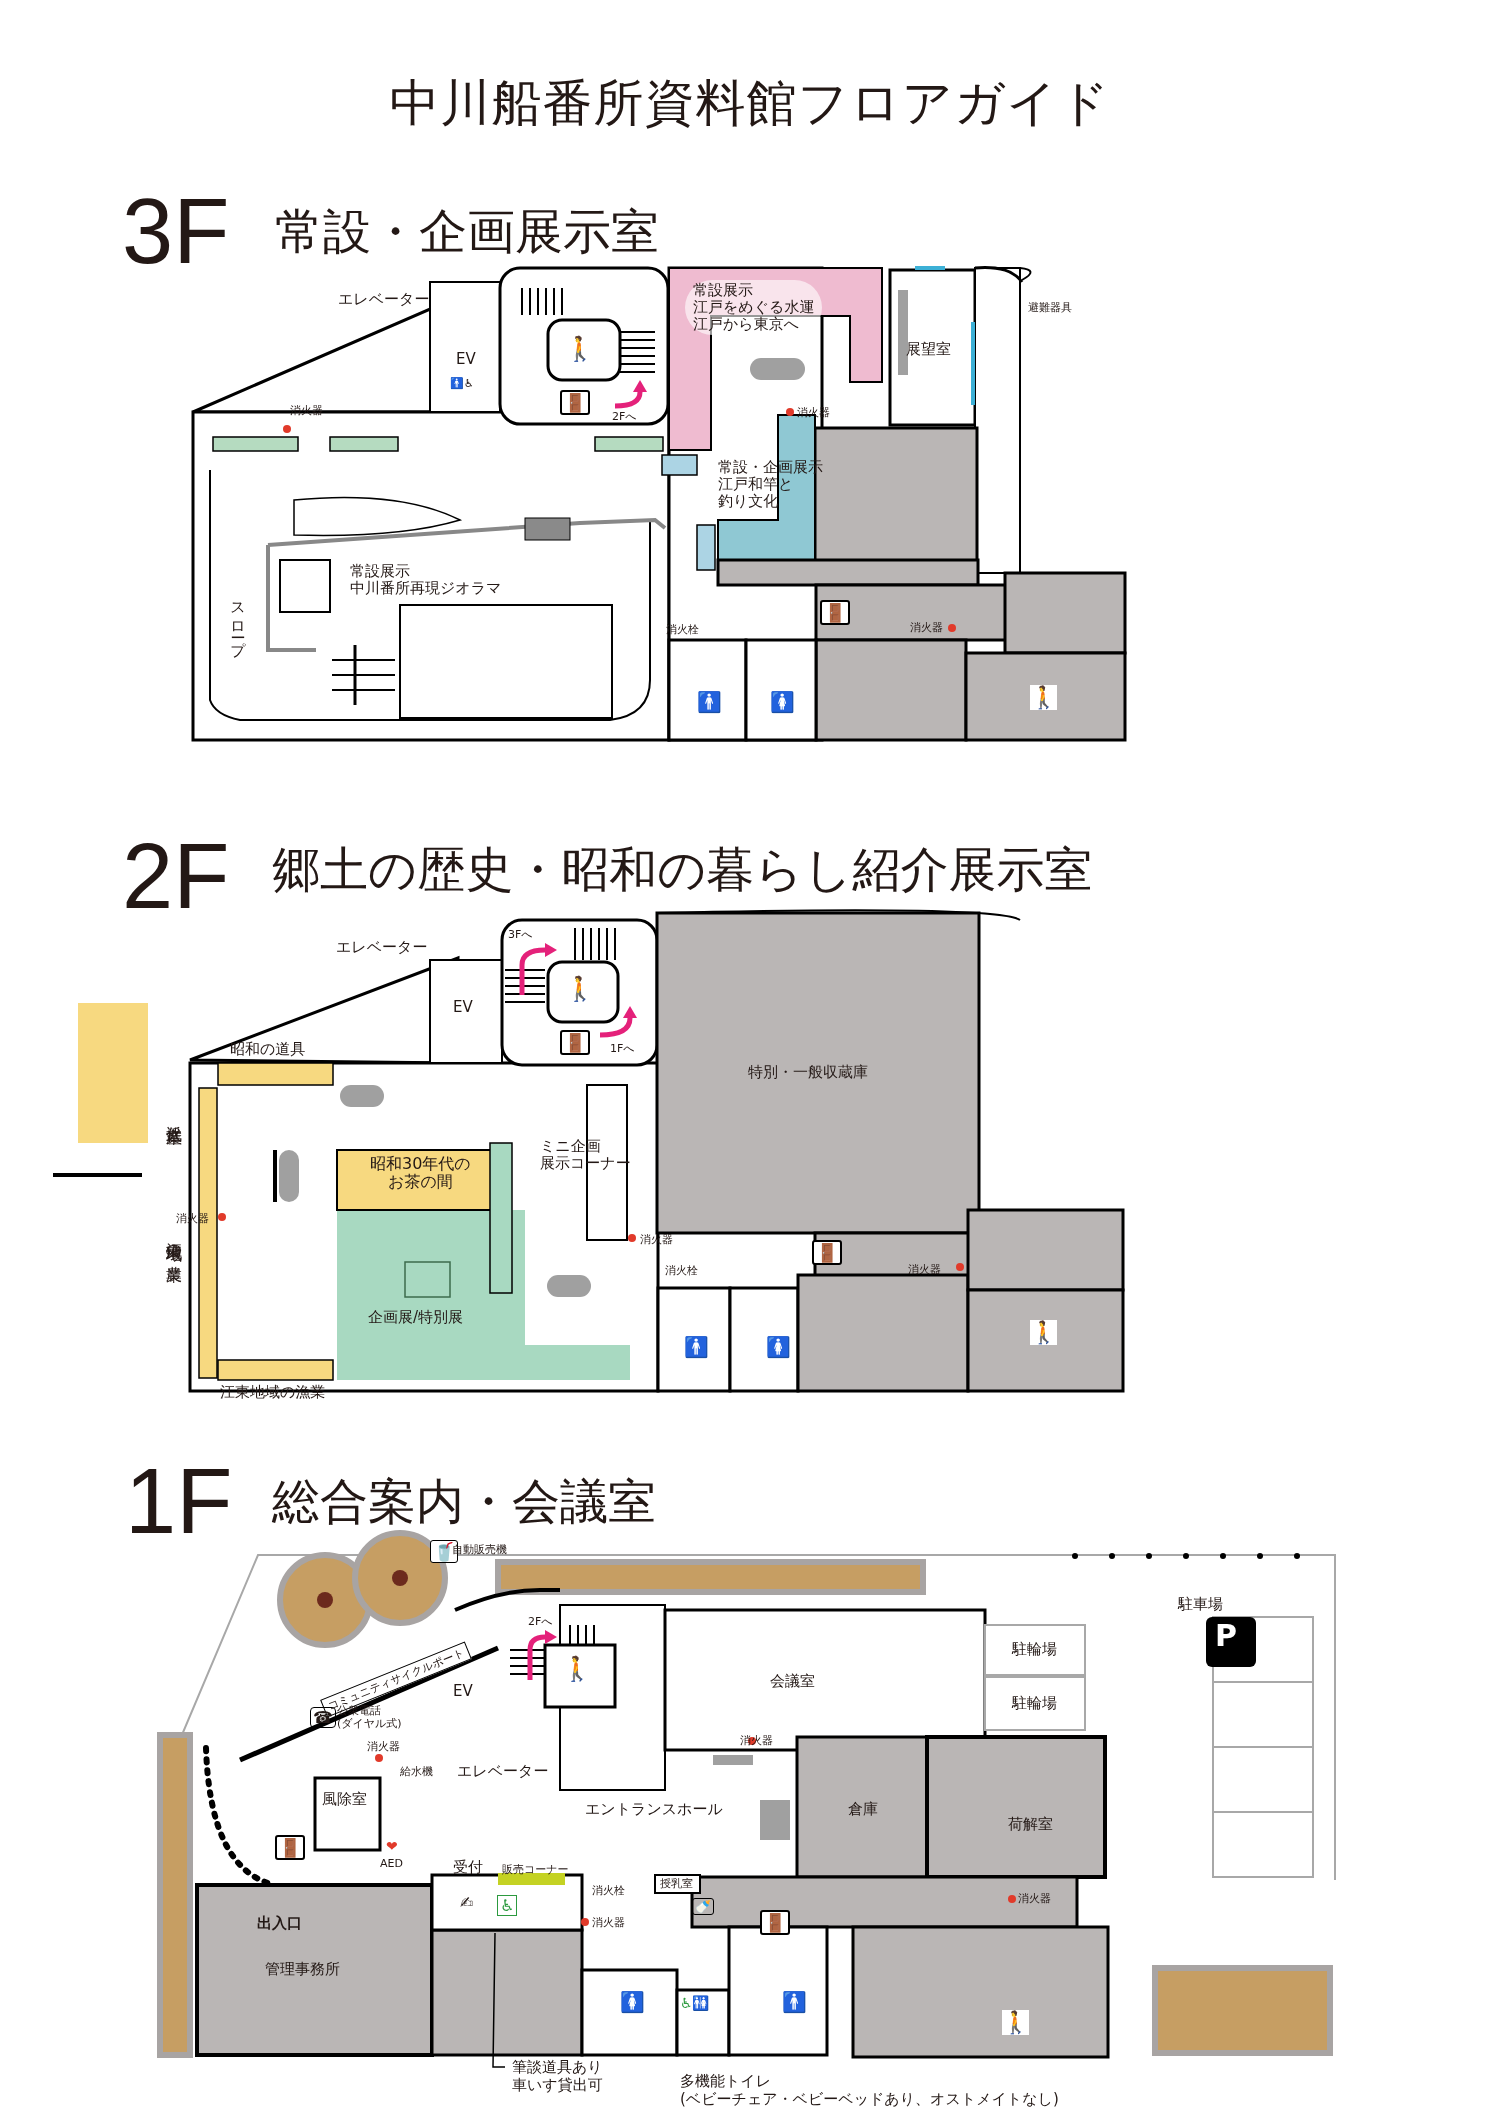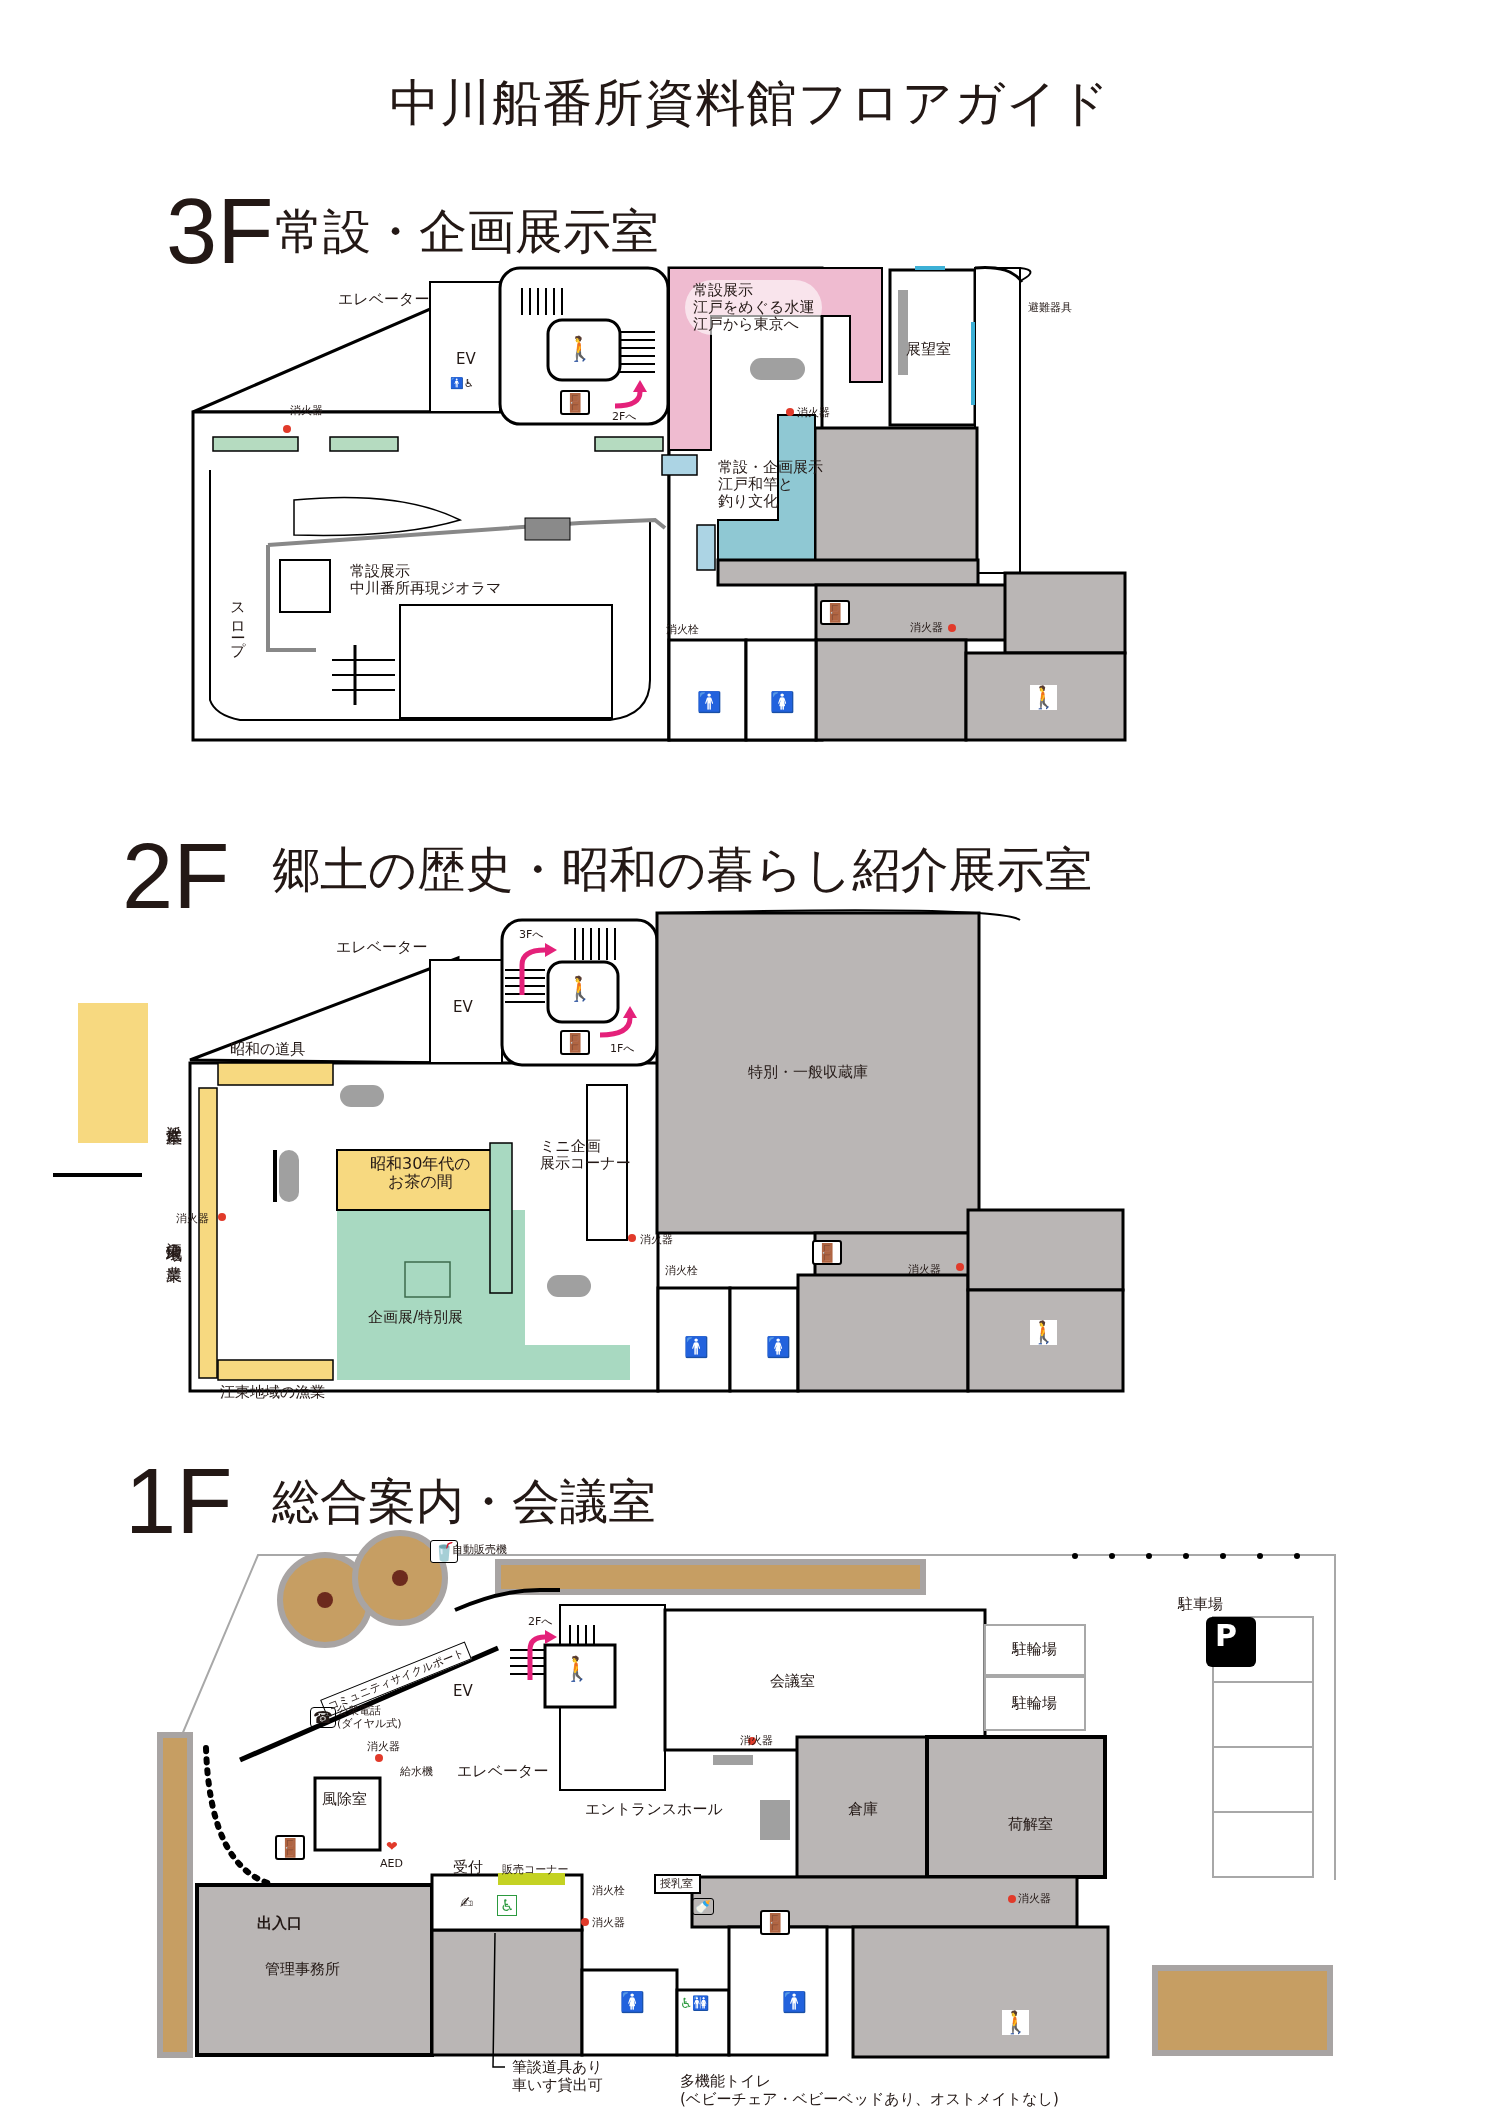--- a/index.html
+++ b/index.html
@@ -12,21 +12,21 @@
   .lbl{position:absolute;font-size:15px;white-space:nowrap;}
   .lbl-sm{position:absolute;font-size:11px;white-space:nowrap;}
   .vert{writing-mode:vertical-rl;font-size:17px;position:absolute;letter-spacing:1px;}
   .pill{background:rgba(255,255,255,0.6);border-radius:30px;padding:2px 8px;}
 </style>
 </head>
 <body>
 
 <div class="abs title">中川船番所資料館フロアガイド</div>
 
-<div class="abs floor-num" style="left:122px;top:185px;margin-left:44px;">3F</div>
+<div class="abs floor-num" style="left:122px;top:185px;">3F</div>
 <div class="abs floor-title" style="left:275px;top:200px;">常設・企画展示室</div>
 
 <svg width="1500" height="2123">
 
   <g stroke="#000" stroke-width="3" fill="none">
 
     <polygon points="193,412 460,296 460,412" fill="#fff"></polygon>
     <rect x="193" y="412" width="476" height="328" fill="#fff"></rect>
 
     <rect x="430" y="282" width="70" height="130" fill="#fff" stroke-width="2"></rect>
@@ -277,21 +277,21 @@
 <div class="lbl" style="left:560px;top:390px;font-size:18px;border:2px solid #000;border-radius:3px;padding:0 2px;">🚪</div>
 <div class="lbl" style="left:820px;top:600px;font-size:18px;border:2px solid #000;border-radius:3px;padding:0 2px;background:#fff;">🚪</div>
 <div class="lbl" style="left:1030px;top:685px;font-size:22px;background:#fff;">🚶</div>
 <div class="lbl-sm" style="left:450px;top:377px;">🚹♿</div>
 
 <div class="abs floor-num" style="left:122px;top:830px;">2F</div>
 <div class="abs floor-title" style="left:272px;top:838px;">郷土の歴史・昭和の暮らし紹介展示室</div>
 
 <div class="lbl" style="left:336px;top:938px;">エレベーター</div>
 <div class="lbl" style="left:453px;top:998px;">EV</div>
-<div class="lbl-sm" style="left:519px;top:927px;">3Fへ</div>
+<div class="lbl-sm" style="left:508px;top:927px;">3Fへ</div>
 <div class="lbl-sm" style="left:610px;top:1041px;">1Fへ</div>
 <div class="lbl" style="left:230px;top:1040px;text-align:center;">昭和の道具</div>
 <div class="vert" style="left:163px;top:1113px;font-size:16px;">近代産業</div>
 <div class="vert" style="left:163px;top:1230px;font-size:16px;">江東地域の農業</div>
 <div class="lbl-sm" style="left:176px;top:1211px;">消火器</div>
 <div class="lbl" style="left:220px;top:1383px;">江東地域の漁業</div>
 <div class="lbl" style="left:370px;top:1155px;line-height:18px;font-size:16px;">
   <div>昭和30年代の</div>
   <div style="padding-left:18px;">お茶の間</div>
 </div>

